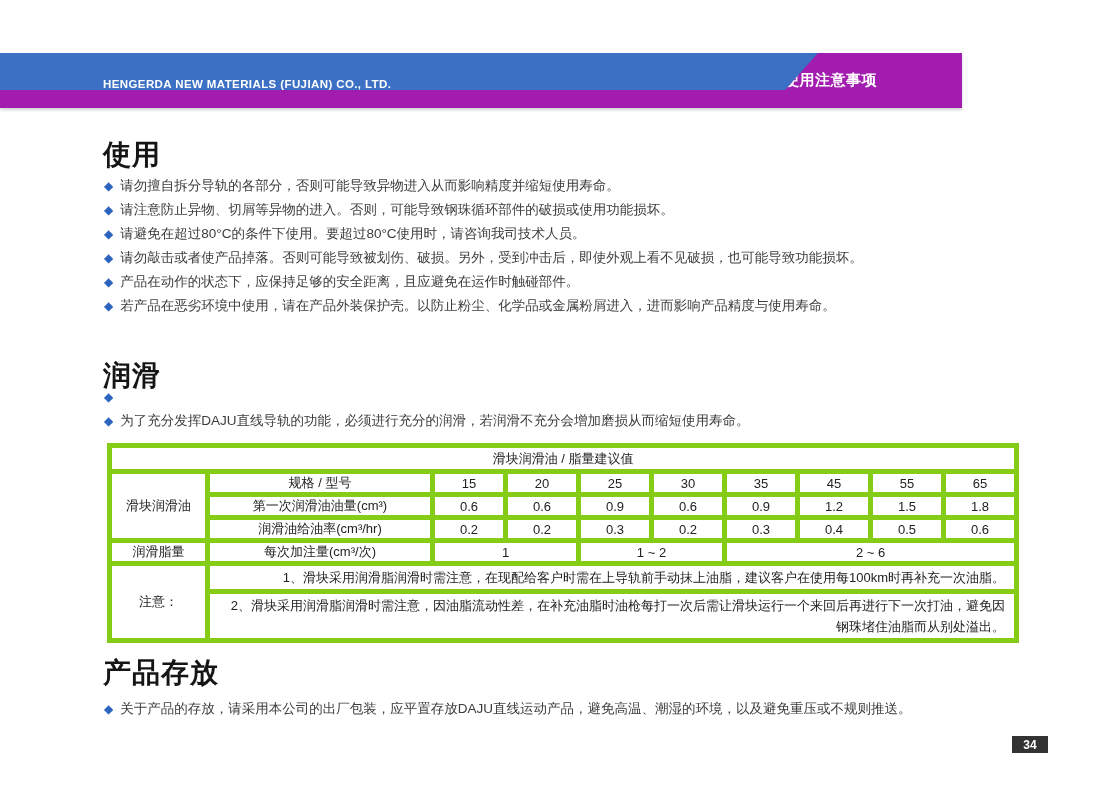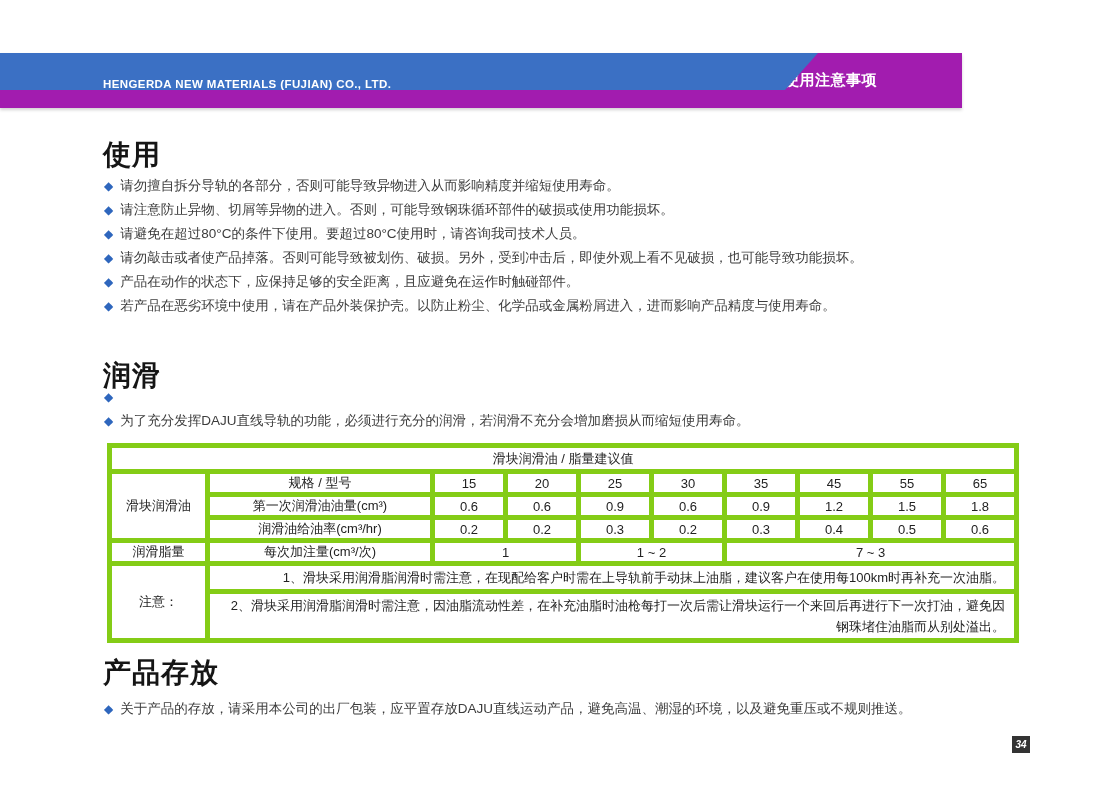--- a/index.html
+++ b/index.html
@@ -53,23 +53,23 @@
     border:5px solid #84cc16; text-align:center; vertical-align:middle;
     height:23px; padding:0 4px; box-sizing:border-box;
     overflow:hidden; white-space:nowrap;
   }
   table.lube tr.t-title td { height:26px; }
   table.lube td.note { text-align:right; white-space:normal; padding:1px 9px; line-height:21px; }
   table.lube td.tall { height:47px; }
 
   
   .page-num {
-    position:absolute; left:1012px; top:736px; width:18px; height:17px;
-    background:#333333; color:#ffffff; font-size:10px; font-weight:bold;
-    display:flex; align-items:center; justify-content:center;font-style:italic;
+    position:absolute; left:1012px; top:736px; width:36px; height:17px;
+    background:#333333; color:#ffffff; font-size:12px; font-weight:bold;
+    display:flex; align-items:center; justify-content:center;
   }
 </style>
 </head>
 <body>
 
 <div class="dark-bar">
   <div class="header-section-title">七、DAJU导轨使用注意事项</div>
 </div>
 <div class="blue-bar">
   <span>HENGERDA NEW MATERIALS (FUJIAN) CO., LTD.</span>
@@ -164,21 +164,21 @@
       <td>0.3</td>
       <td>0.4</td>
       <td>0.5</td>
       <td>0.6</td>
     </tr>
     <tr>
       <td>润滑脂量</td>
       <td>每次加注量(cm³/次)</td>
       <td colspan="2">1</td>
       <td colspan="2">1 ~ 2</td>
-      <td colspan="4">7 ~ 3</td>
+      <td colspan="4">2 ~ 6</td>
     </tr>
     <tr>
       <td rowspan="2">注意：</td>
       <td colspan="9" class="note">1、滑块采用润滑脂润滑时需注意，在现配给客户时需在上导轨前手动抹上油脂，建议客户在使用每100km时再补充一次油脂。</td>
     </tr>
     <tr>
       <td colspan="9" class="note tall">2、滑块采用润滑脂润滑时需注意，因油脂流动性差，在补充油脂时油枪每打一次后需让滑块运行一个来回后再进行下一次打油，避免因钢珠堵住油脂而从别处溢出。</td>
     </tr>
   </tbody>
     </table>

